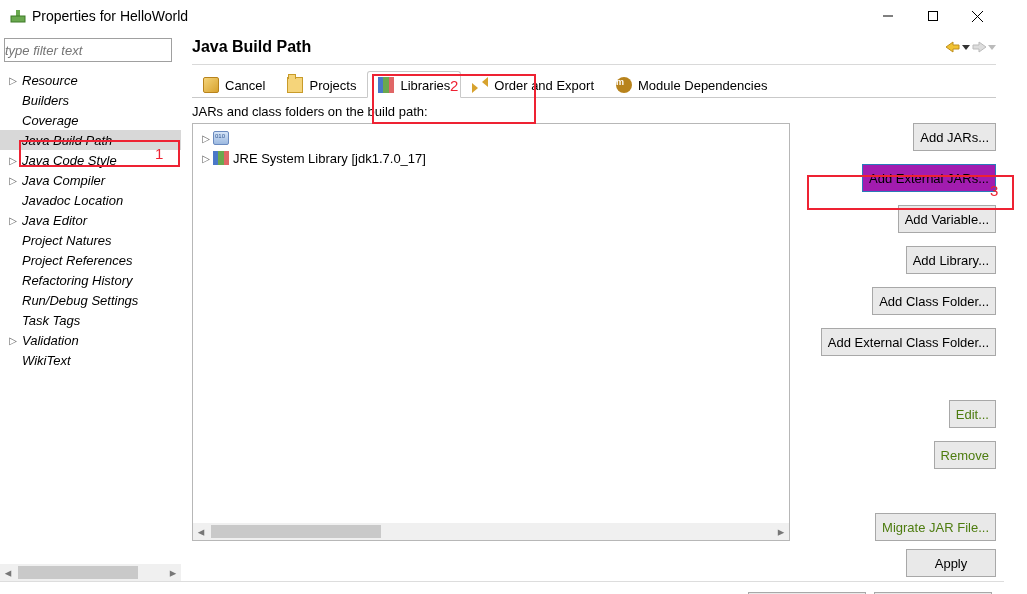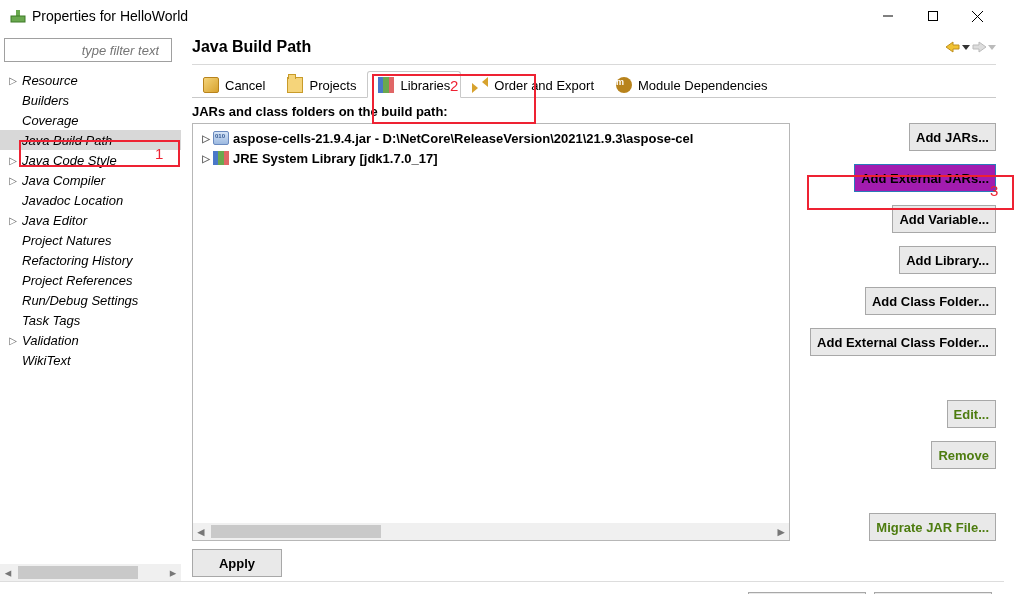--- a/index.html
+++ b/index.html
@@ -10,21 +10,21 @@
   .titlebar .app-icon { width: 16px; height: 16px; margin: 0 6px; }
   .titlebar .title { flex: 0 0 auto; font-size: 14px; }
   .titlebar .spacer { flex: 1; }
   .win-btn { width: 45px; height: 28px; display: flex; align-items: center; justify-content: center; }
   .win-btn svg { stroke: #000; }
 
   
   .client { flex: 1; display: flex; flex-direction: column; }
   .split { flex: 1; display: flex; }
   .sidebar { width: 182px; display: flex; flex-direction: column; border-right: 1px solid transparent; }
-  .filter-input { margin: 6px 4px 4px 4px; width: 168px; height: 24px; border: 1px solid #a0a0a0; padding: 2px 12px; color: #7f1d1d; font-style: italic; text-align: right; }
+  .filter-input { margin: 6px 4px 4px 4px; width: 168px; height: 24px; border: 1px solid #a0a0a0; padding: 2px 0; color: #7f1d1d; font-style: italic; }
   .navtree { flex: 1; overflow: hidden; padding-top: 4px; }
   .navrow { display: flex; align-items: center; height: 20px; padding-left: 6px; white-space: nowrap; }
   .navrow .tw { width: 14px; display: inline-block; color: #666; font-size: 10px; text-align: center; }
   .navrow .lbl { padding-left: 2px; font-style: italic; }
   .navrow.selected { background: #d8d8d8; }
   .side-scroll { height: 17px; background: #f0f0f0; display: flex; align-items: center; }
   .side-scroll .sa { width: 16px; text-align: center; color: #777; }
   .side-scroll .track { flex: 1; height: 17px; background: #f0f0f0; position: relative; }
   .side-scroll .thumb { position: absolute; left: 2px; top: 2px; height: 13px; width: 120px; background: #c9c9c9; }
 
@@ -45,21 +45,21 @@
 
   .ic-source { background: linear-gradient(135deg,#f5d47a,#d7a22e); border:1px solid #b8831c; border-radius:2px;}
   .ic-projects { width:14px;height:12px;background:#f5d47a;border:1px solid #c89b2a; position:relative;}
   .ic-projects::before{content:"";position:absolute;left:0;top:-4px;width:6px;height:4px;background:#f5d47a;border:1px solid #c89b2a;border-bottom:none;}
   .ic-lib { width:14px; height:12px; background:linear-gradient(90deg,#4a78c9 0 33%,#6aa84f 33% 66%,#e06666 66% 100%);}
   .ic-order{ width:14px;height:14px;position:relative;}
   .ic-order::before{content:"";position:absolute;left:0;top:6px;border-left:6px solid #d7a22e;border-top:5px solid transparent;border-bottom:5px solid transparent;}
   .ic-order::after{content:"";position:absolute;right:0;top:0;border-right:6px solid #d7a22e;border-top:5px solid transparent;border-bottom:5px solid transparent;}
   .ic-module{width:14px;height:14px;border-radius:50%;background:#b8831c;display:flex;align-items:center;justify-content:center;color:#fff;font-size:9px;font-weight:bold;}
 
-  .buildbody { display: flex; flex-direction: column; flex: 1; font-weight: bold; }
+  .buildbody { display: flex; flex-direction: column; flex: 1; }
   .caption { padding: 6px 0 4px 0; }
   .buildrow { flex: 1; display: flex; gap: 6px; }
   .treebox { flex: 1; border: 1px solid #b7b7b7; display: flex; flex-direction: column; min-height: 0; }
   .treelist { flex: 1; padding: 4px 0; overflow: hidden; }
   .trow { display: flex; align-items: center; height: 20px; padding-left: 6px; white-space: nowrap; }
   .trow .tw { width: 14px; color: #666; font-size: 10px; text-align:center; }
   .trow .ticon { width: 16px; height: 14px; margin-right: 4px; }
   .ic-jar { background: linear-gradient(#d5e4f7,#9cb9e0); border:1px solid #6a8abf; border-radius:2px; position:relative;}
   .ic-jar::after{content:"010";position:absolute;left:1px;top:1px;font-size:6px;color:#355a94;}
   .ic-jre { width:14px;height:12px;background:linear-gradient(90deg,#4a78c9 0 33%,#6aa84f 33% 66%,#e06666 66% 100%);}
@@ -67,21 +67,21 @@
   .hscroll .sa{width:16px;text-align:center;color:#777;}
   .hscroll .track{flex:1;position:relative;height:17px;}
   .hscroll .thumb{position:absolute;left:2px;top:2px;height:13px;width:170px;background:#c9c9c9;}
 
   .btncol { width: 200px; display: flex; flex-direction: column; gap: 13px; align-items: flex-end; }
   .btn { height: 28px; border: 1px solid #a8a8a8; background: #e9e9e9; display: flex; align-items: center; justify-content: center; padding: 0 6px; white-space: nowrap; }
   .btn.disabled { color: #4d7c0f; }
   .btncol .gap { height: 18px; }
   .btn.highlight { background: #a21caf; border-color: #2a7ab9; }
 
-  .apply-row { display:flex; justify-content:flex-start; padding: 8px 0 4px 0; }
+  .apply-row { display:flex; justify-content:flex-end; padding: 8px 0 4px 0; }
   .apply-row .btn { width: 90px; }
 
   .footer { height: 48px; border-top: 1px solid #ddd; display:flex; align-items:center; padding: 0 12px; }
   .help { width:22px;height:22px;border:1.5px solid #5b8db8;border-radius:50%;color:#5b8db8;display:flex;align-items:center;justify-content:center;font-weight:bold;}
   .footer .spacer { flex:1; }
   .footer .btn { width: 118px; margin-left: 8px; }
 
   
   .ann { position: absolute; border: 2px solid #e23; pointer-events: none; }
   .ann-num { position: absolute; color: #e23; font-size: 15px; pointer-events: none; }
@@ -155,25 +155,25 @@
             <div class="navrow">
               <span class="tw">▷</span>
               <span class="lbl">Java Editor</span>
             </div>
             <div class="navrow">
               <span class="tw"></span>
               <span class="lbl">Project Natures</span>
             </div>
             <div class="navrow">
               <span class="tw"></span>
+              <span class="lbl">Project References</span>
+            </div>
+            <div class="navrow">
+              <span class="tw"></span>
               <span class="lbl">Refactoring History</span>
-            </div>
-            <div class="navrow">
-              <span class="tw"></span>
-              <span class="lbl">Project References</span>
             </div>
             <div class="navrow">
               <span class="tw"></span>
               <span class="lbl">Run/Debug Settings</span>
             </div>
             <div class="navrow">
               <span class="tw"></span>
               <span class="lbl">Task Tags</span>
             </div>
             <div class="navrow">
@@ -247,21 +247,20 @@
       </div>
 
       <div class="buildbody">
         <div class="caption">JARs and class folders on the build path:</div>
         <div class="buildrow">
           <div class="treebox">
             <div class="treelist" id="libtree">
                   <div class="trow">
                     <span class="tw">▷</span>
                     <span class="ticon ic-jar"></span>
-                    <span>aspose-cells-21.9.4.jar - D:\NetCore\ReleaseVersion\2021\21.9.3\aspose-cel</span>
                   </div>
                   <div class="trow">
                     <span class="tw">▷</span>
                     <span class="ticon ic-jre"></span>
                     <span>JRE System Library [jdk1.7.0_17]</span>
                   </div>
                 </div>
             <div class="hscroll">
               <span class="sa">◂</span>
                   <div class="track">

